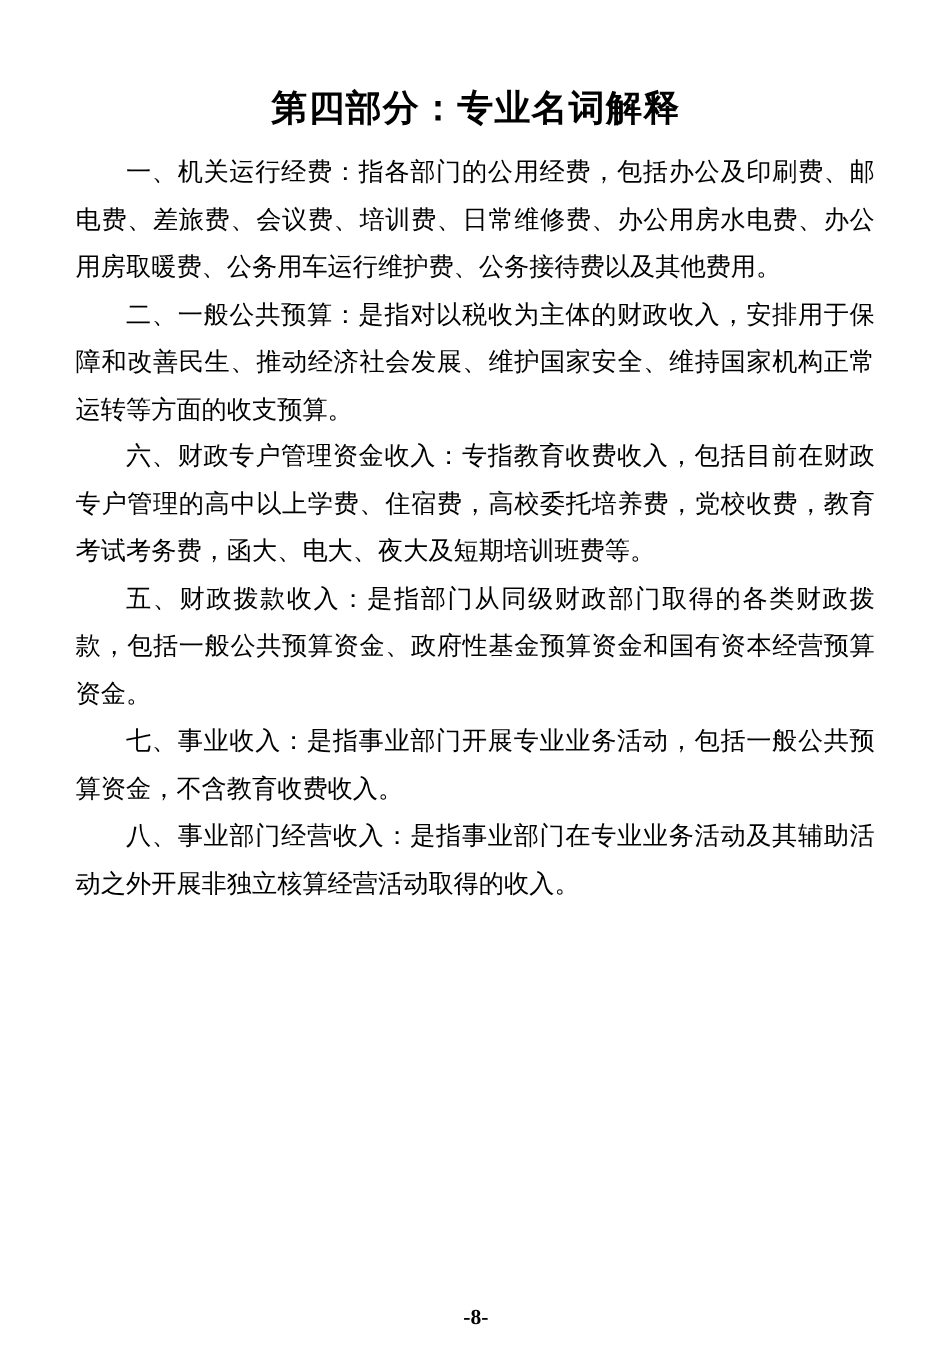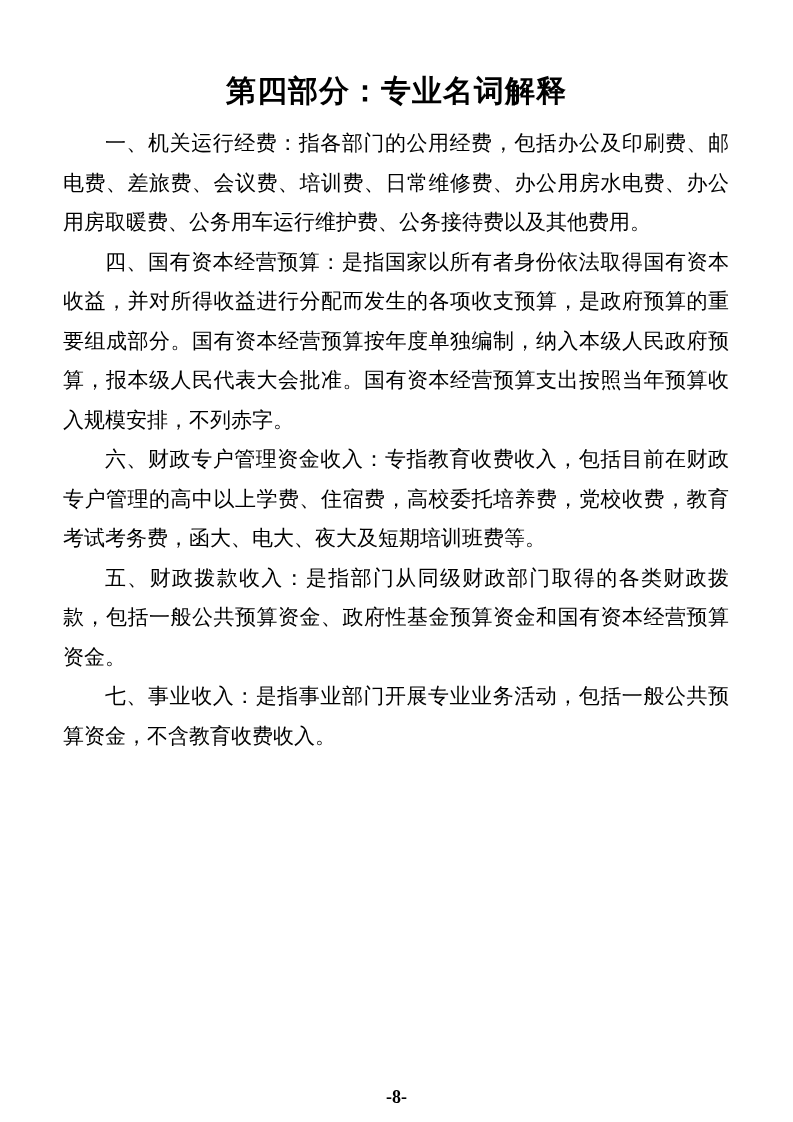--- a/index.html
+++ b/index.html
@@ -55,21 +55,22 @@
     color: #000000;
   }
 </style>
 </head>
 <body>
 
 <div class="page">
   <h1 class="doc-title">第四部分：专业名词解释</h1>
   <div class="doc-body">
     <p>一、机关运行经费：指各部门的公用经费，包括办公及印刷费、邮电费、差旅费、会议费、培训费、日常维修费、办公用房水电费、办公用房取暖费、公务用车运行维护费、公务接待费以及其他费用。</p>
-    <p>四、国有资本经营预算：是指国家以所有者身份依法取得国有资本收益，并对所得收益进行分配而发生的各项收支预算，是政府预算的重要组成部分。国有资本经营预算按年度单独编制，纳入本级人民政府预算，报本级人民代表大会批准。国有资本经营预算支出按照当年预算收入规模安排，不列赤字。</p>
+    <p>二、一般公共预算：是指对以税收为主体的财政收入，安排用于保障和改善民生、推动经济社会发展、维护国家安全、维持国家机构正常运转等方面的收支预算。</p>
     <p>六、财政专户管理资金收入：专指教育收费收入，包括目前在财政专户管理的高中以上学费、住宿费，高校委托培养费，党校收费，教育考试考务费，函大、电大、夜大及短期培训班费等。</p>
     <p>五、财政拨款收入：是指部门从同级财政部门取得的各类财政拨款，包括一般公共预算资金、政府性基金预算资金和国有资本经营预算资金。</p>
     <p>七、事业收入：是指事业部门开展专业业务活动，包括一般公共预算资金，不含教育收费收入。</p>
+    <p>八、事业部门经营收入：是指事业部门在专业业务活动及其辅助活动之外开展非独立核算经营活动取得的收入。</p>
   </div>
   <div class="page-footer">
     <span class="page-number">-8-</span>
   </div>
 </div>
 
 </body></html>

